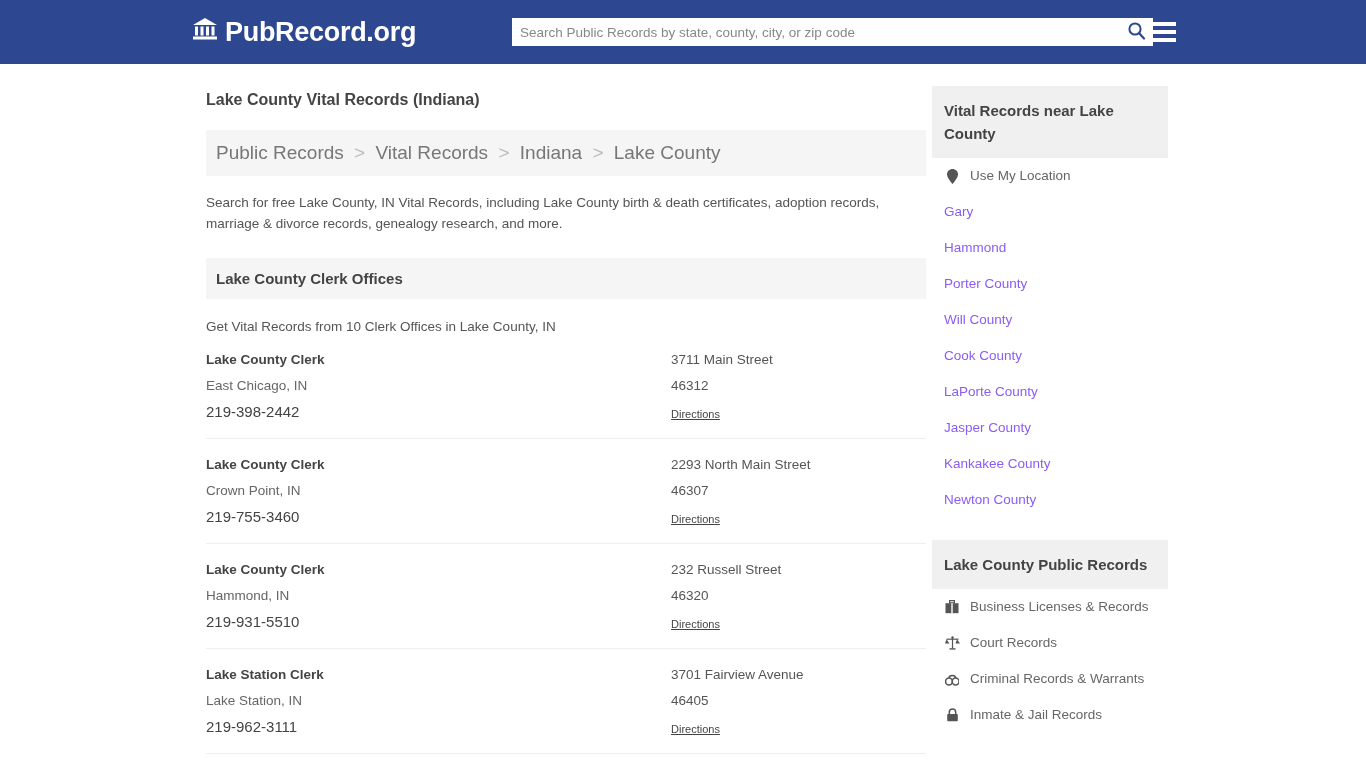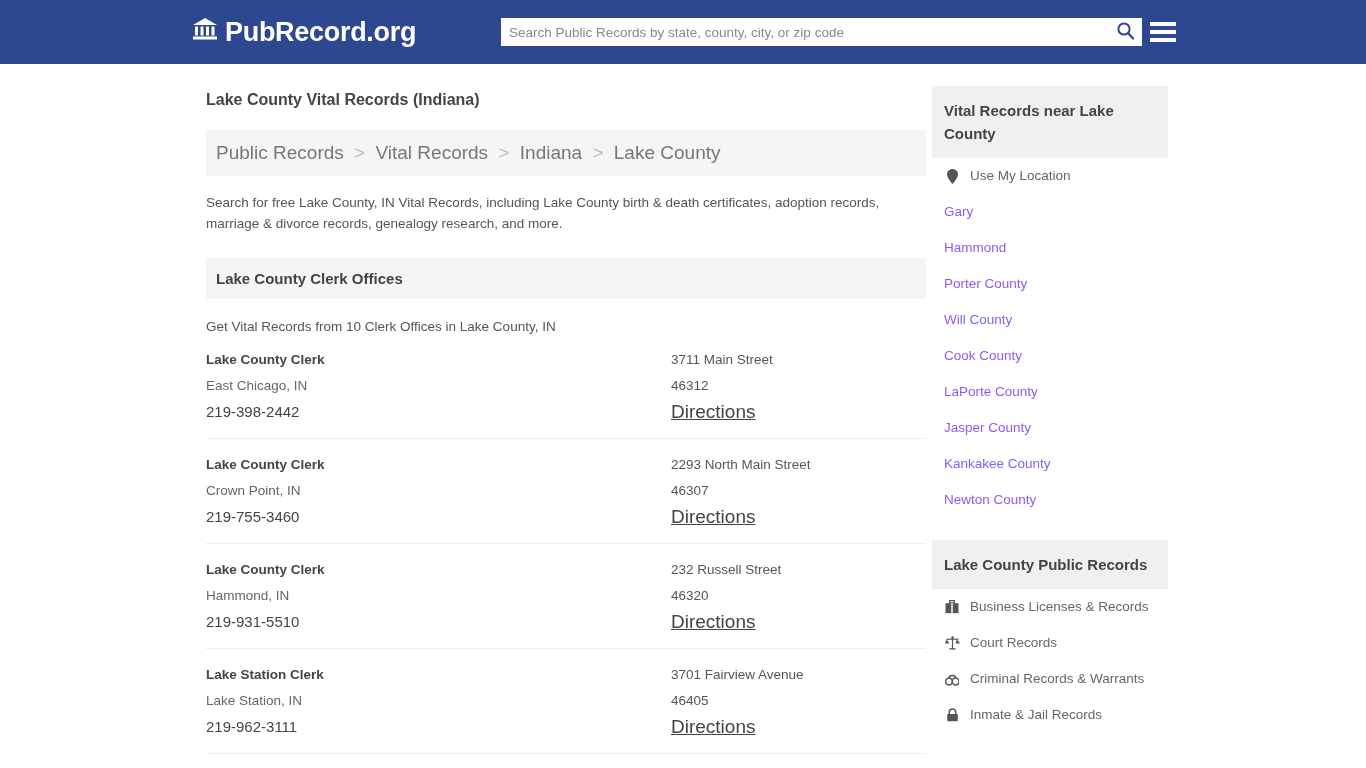--- a/index.html
+++ b/index.html
@@ -31,21 +31,21 @@
   .brand-icon { display: block; }
   .brand-name {
     color: #ffffff;
     font-size: 27px;
     font-weight: bold;
     letter-spacing: -0.3px;
     white-space: nowrap;
   }
   .search-wrap {
     position: absolute;
-    left: 501px;
+    left: 512px;
     top: 18px;
     width: 641px;
     height: 28px;
     background: #ffffff;
     display: flex;
     align-items: center;
   }
   .search-input {
     flex: 1;
     border: 0;
@@ -188,21 +188,21 @@
     margin-bottom: 10px;
     line-height: 16px;
   }
   .office-zip {
     font-size: 13.5px;
     color: #555;
     margin-bottom: 10px;
     line-height: 16px;
   }
   .directions {
-    font-size: 19px;
+    font-size: 11px;
     color: #444;
     text-decoration: underline;
     line-height: 16px;
     cursor: pointer;
   }
 
   
   .side-panel-head {
     background: #f0f0f0;
     padding: 13px 12px;

